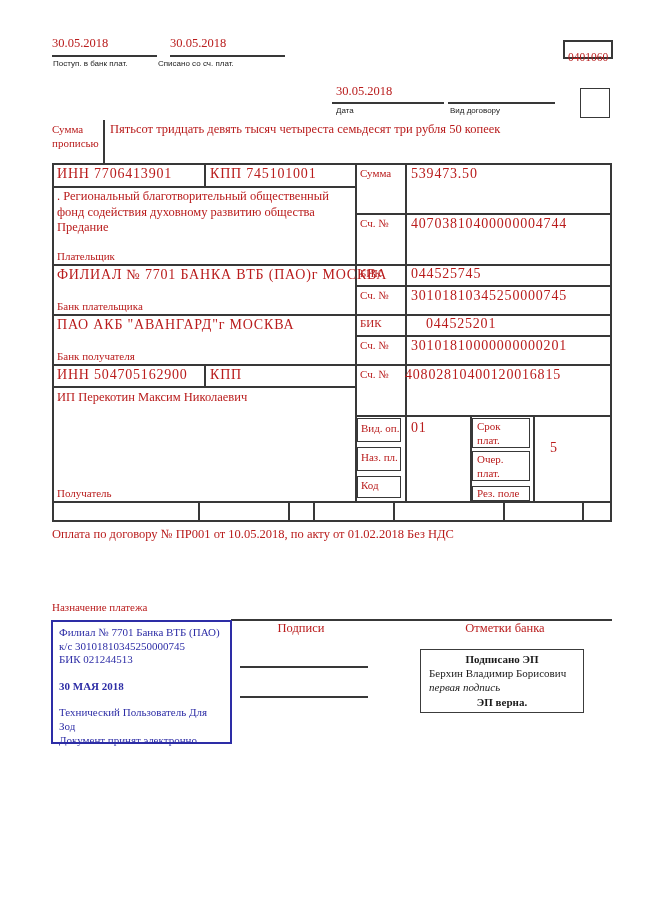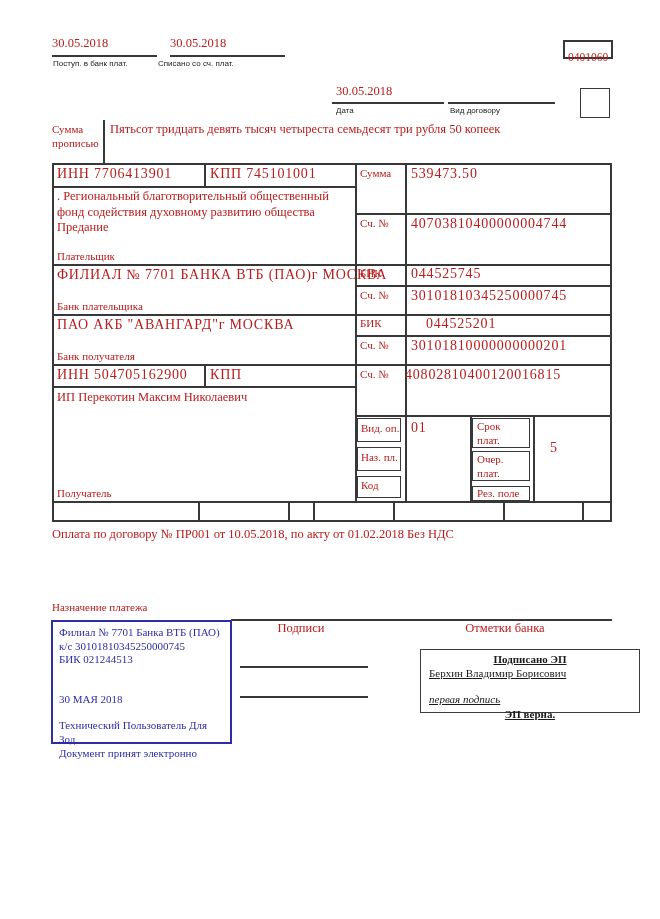--- a/index.html
+++ b/index.html
@@ -24,21 +24,21 @@
     position:absolute; box-sizing:border-box; border:2px solid #2d2da6;
     color:#2d2da6; font-size:11px; line-height:13.6px; padding:4px 6px;
   }
   .bluebox div { min-height:13.6px; }
   .stampbox {
     position:absolute; box-sizing:border-box; border:1.5px solid #3c3c3c;
     font-size:11px; line-height:14.2px; padding:2px 8px;
   }
   .center { text-align:center; }
   .bold { font-weight:bold; }
-  .ital { font-style:italic;margin-top:12px; }
+  .ital { font-style:italic; }
 </style>
 </head>
 <body>
 
 <div class="page">
 
   <div class="t s12" style="left:52px; top:36px;">30.05.2018</div>
   <div class="hl thin" style="left:52px; top:55px; width:105px;"></div>
   <div class="t s8" style="left:53px; top:59px;">Поступ. в банк плат.</div>
 
@@ -141,31 +141,31 @@
 
   <div class="t s12" style="left:52px; top:527px;">Оплата по договору № ПР001 от 10.05.2018, по акту от 01.02.2018 Без НДС</div>
   <div class="t s11" style="left:52px; top:601px;">Назначение платежа</div>
 
   <div class="hl thin" style="left:231px; top:619px; width:381px;"></div>
 
   <div class="bluebox" style="left:51px; top:620px; width:181px; height:124px;">
     <div>Филиал № 7701 Банка ВТБ (ПАО)</div>
     <div>к/с 30101810345250000745</div>
     <div>БИК 021244513</div>
-    <div style="margin-top:26px;">30 МАЯ 2018</div>
+    <div style="margin-top:13px;font-weight:bold;">30 МАЯ 2018</div>
     <div style="margin-top:13px; white-space:normal;">Технический Пользователь Для Зод</div>
     <div>Документ принят электронно</div>
   </div>
 
   <div class="t s12 center" style="left:231px; top:621px; width:140px;">Подписи</div>
   <div class="hl thin" style="left:240px; top:666px; width:128px;"></div>
   <div class="hl thin" style="left:240px; top:696px; width:128px;"></div>
 
   <div class="t s12 center" style="left:400px; top:621px; width:210px;">Отметки банка</div>
 
-  <div class="stampbox" style="left:420px; top:649px; width:220px; height:64px;text-decoration:underline;">
+  <div class="stampbox" style="left:420px; top:649px; width:164px; height:64px;">
     <div class="center bold">Подписано ЭП</div>
     <div>Берхин Владимир Борисович</div>
     <div class="ital">первая подпись</div>
     <div class="center bold">ЭП верна.</div>
   </div>
 
 </div>
 
 </body></html>

